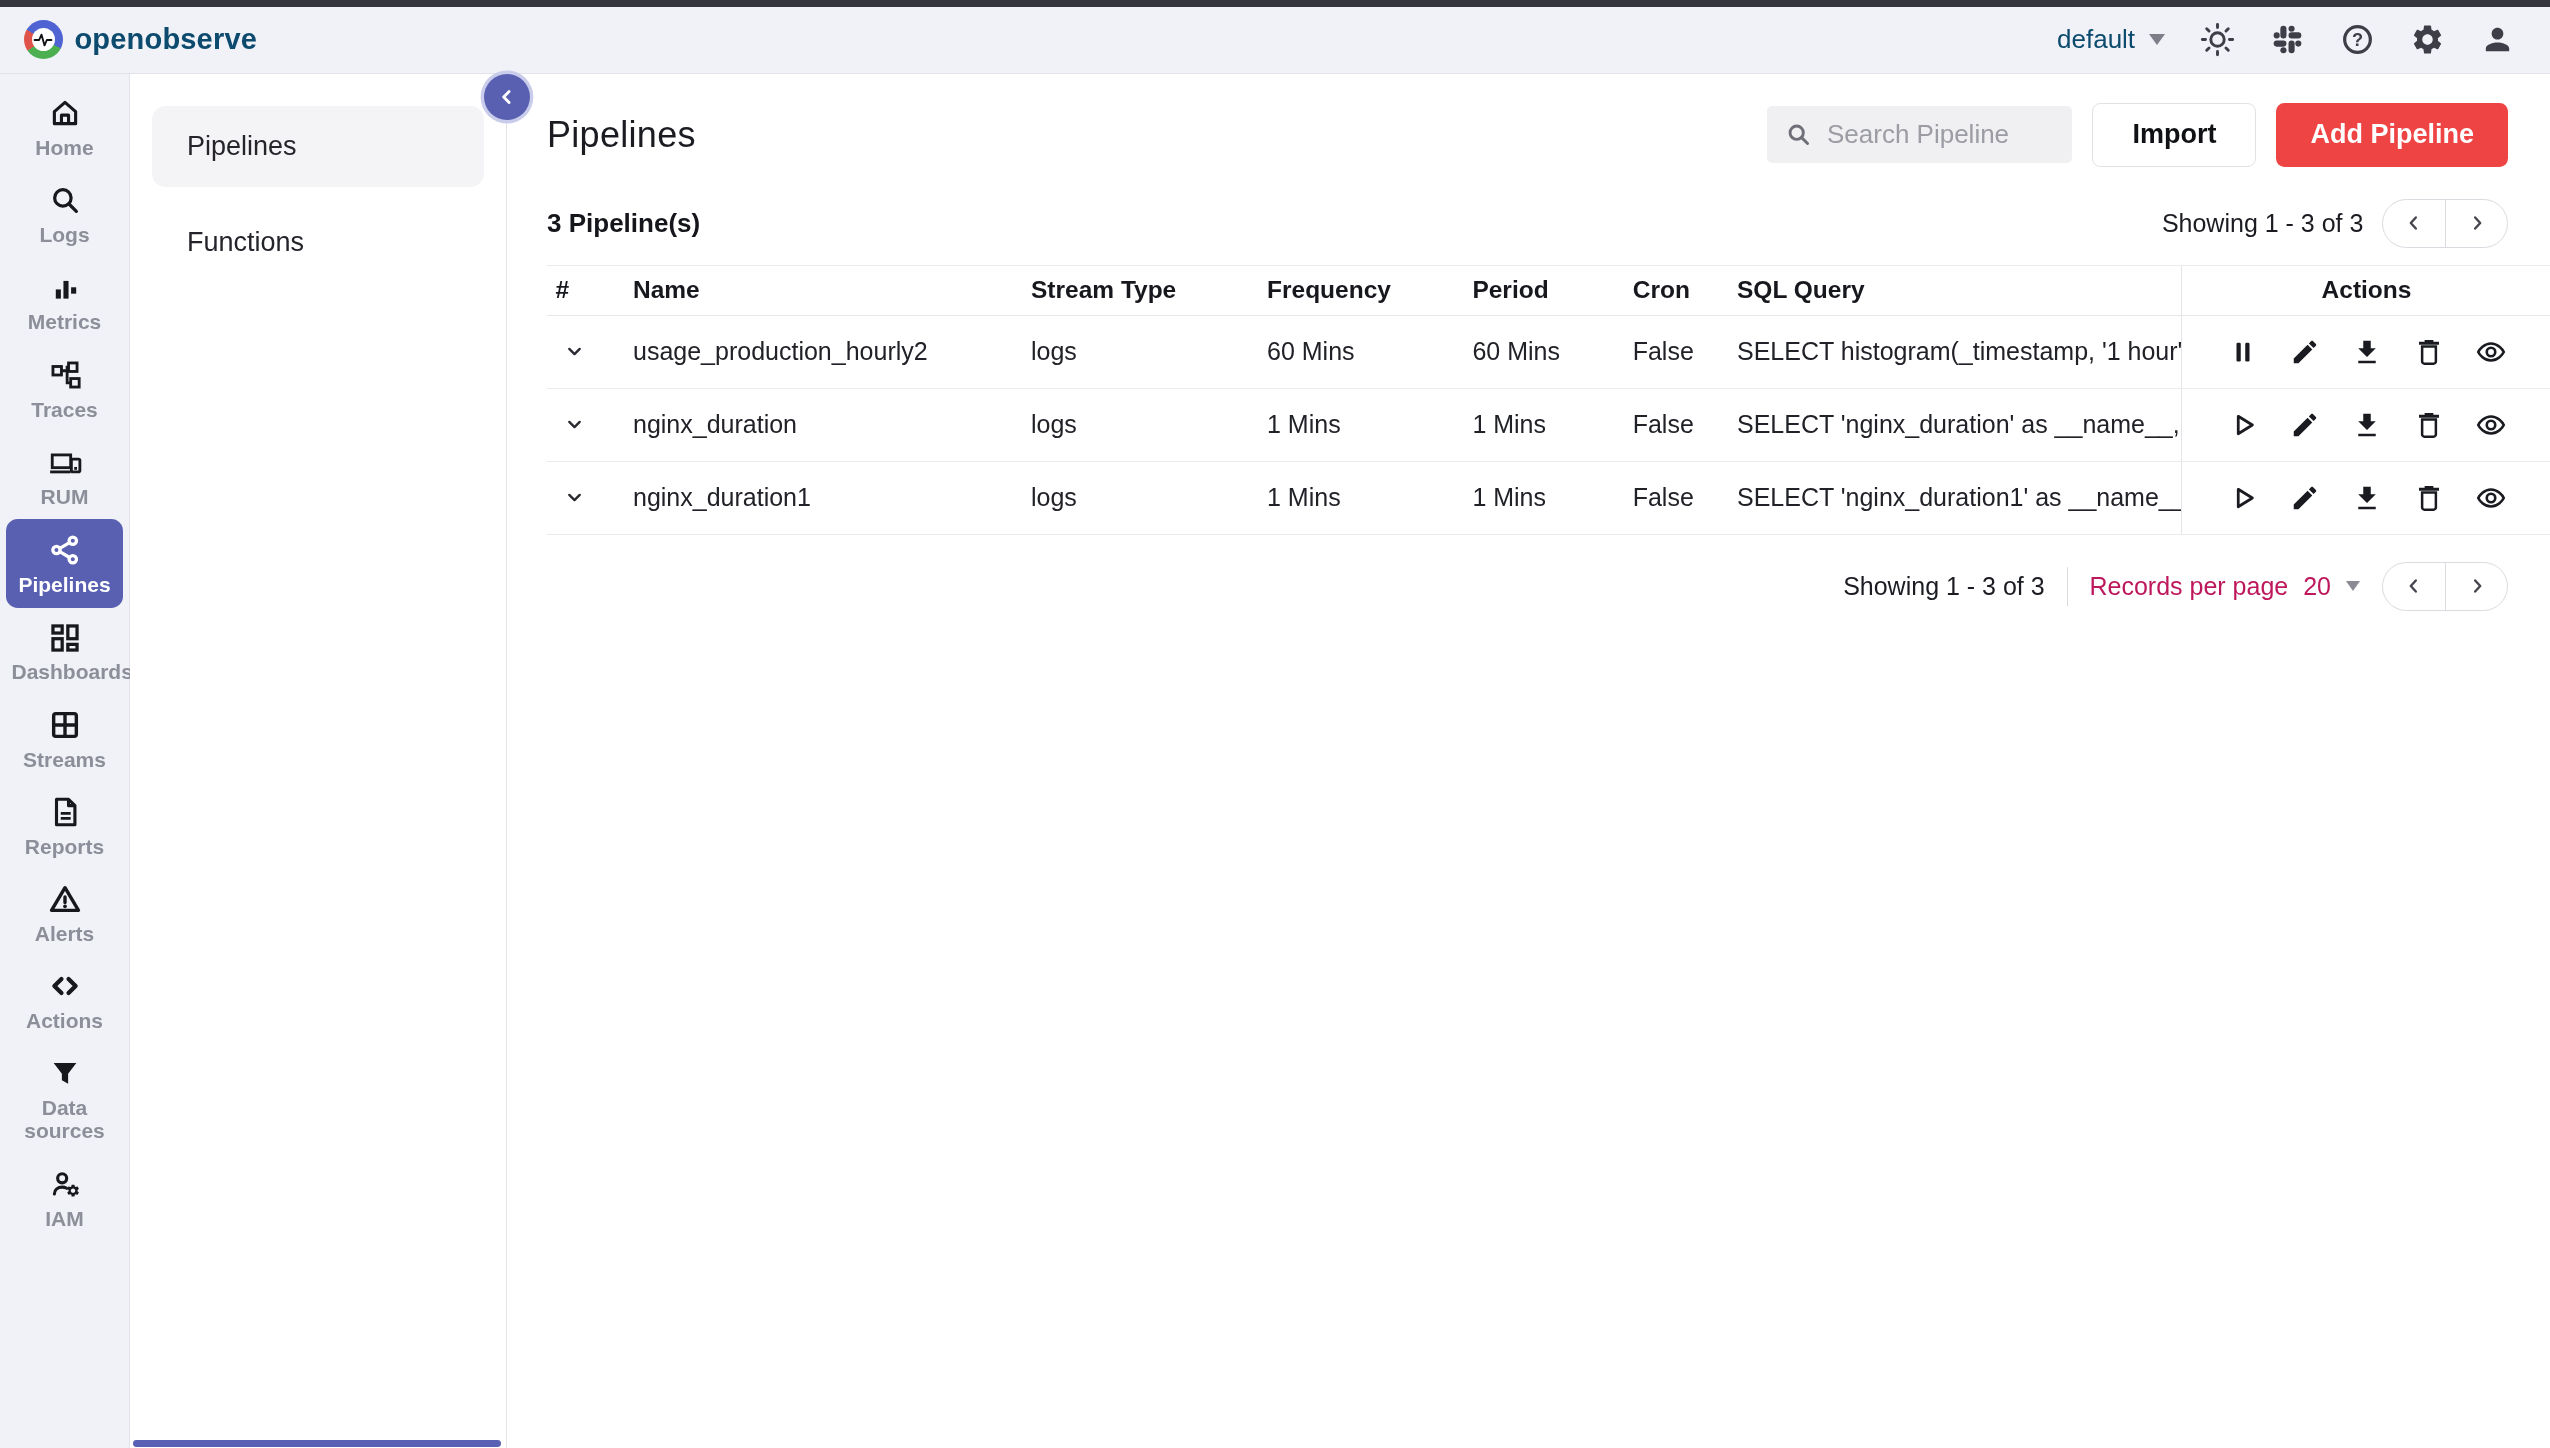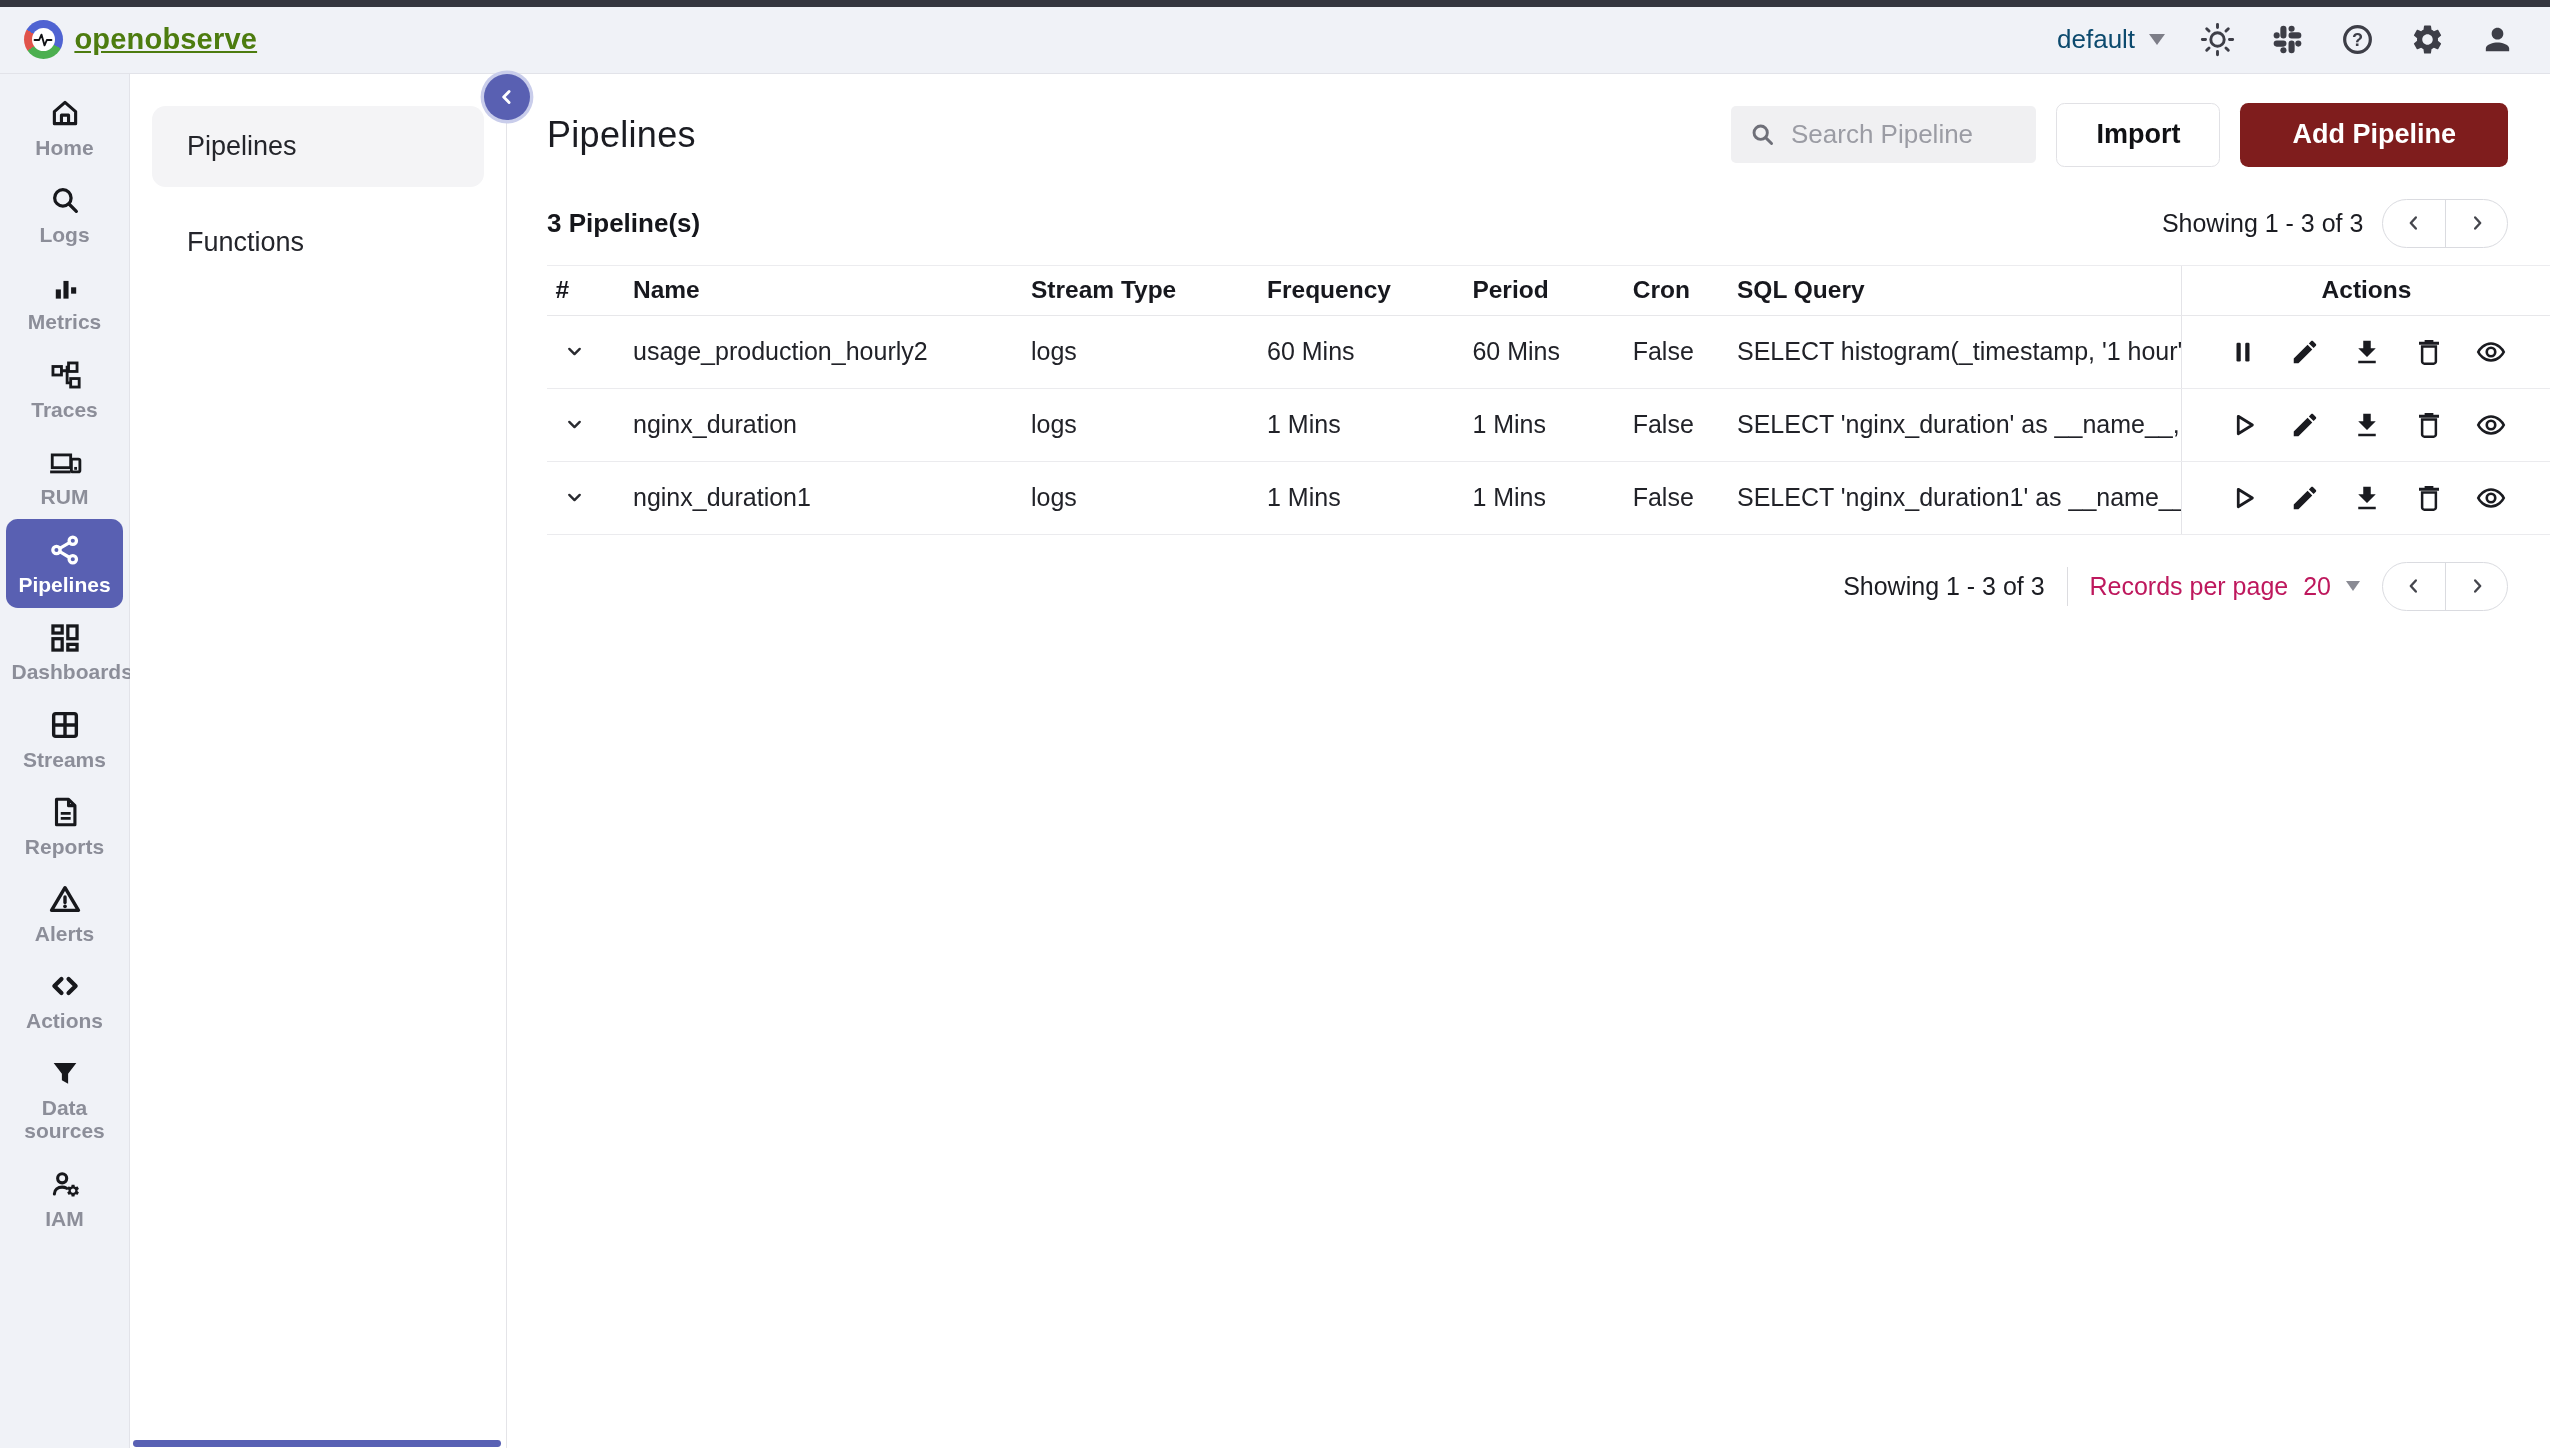--- a/index.html
+++ b/index.html
@@ -8,21 +8,21 @@
 
   
   .top-strip { height: 6.7px; background: #35363f; }
   .topbar { height: 67px; background: #f0f2f7; border-bottom: 0.8px solid #e2e3e9;
     display: flex; align-items: center; padding: 0 23.6px; }
   .brand { display: flex; align-items: center; gap: 11.8px; }
   .logo-ring { width: 39px; height: 39px; border-radius: 50%;
     background: conic-gradient(from 0deg, #4f63d2 0deg 118deg, #4caf50 118deg 235deg, #e0534a 235deg 300deg, #4f63d2 300deg 360deg);
     display: grid; place-items: center; }
   .logo-core { width: 23px; height: 23px; border-radius: 50%; background: #fff; display: grid; place-items: center; }
-  .brand-name { font-size: 29px; font-weight: 800; color: #4d7c0f; letter-spacing: 0.2px; text-decoration: underline; }
+  .brand-name { font-size: 29px; font-weight: 800; color: #0c4a6e; letter-spacing: 0.2px; }
   .topbar-right { margin-left: auto; display: flex; align-items: center; gap: 35px; padding-right: 11.8px; }
   .org { display: flex; align-items: center; gap: 13.5px; font-size: 26px; color: #0c4a6e; cursor: pointer; }
   .caret { width: 0; height: 0; border-left: 8.4px solid transparent; border-right: 8.4px solid transparent;
     border-top: 11px solid #7d7e88; }
   .top-icon { width: 35px; height: 35px; color: #3d3e47; cursor: pointer; }
 
   
   .app { display: flex; height: 1375px; }
 
   
@@ -55,21 +55,21 @@
   .tab { padding: 0 23.6px; display: flex; align-items: center; font-size: 26px; color: #191a20; cursor: pointer; }
   .tab.active { background: #5960b2; color: #fff; }
   .search { width: 305px; height: 57px; background: #f0f0f2; border-radius: 5px;
     display: flex; align-items: center; gap: 13.5px; padding: 0 17px; }
   .search svg { width: 29px; height: 29px; color: #6e6f78; flex: none; }
   .search input { border: 0; background: transparent; outline: none; font-size: 26px; color: #2c2d33; width: 100%;
     font-family: "Liberation Sans", sans-serif; }
   .search input::placeholder { color: #9b9ca4; }
   .btn { height: 64px; border-radius: 8.4px; font-size: 27px; font-weight: 700; display: flex; align-items: center; cursor: pointer; border: 0; font-family: "Liberation Sans", sans-serif; }
   .btn-import { padding: 0 39px; background: #fff; border: 1.7px solid #e1e1e5; color: #101114; }
-  .btn-add { padding: 0 52px; background: #7f1d1d; color: #fff; }
+  .btn-add { padding: 0 34px; background: #ef4444; color: #fff; }
 
   .meta-row { margin-top: 32px; display: flex; align-items: center; }
   .count { font-size: 26px; font-weight: 700; color: #15161b; }
   .meta-right { margin-left: auto; display: flex; align-items: center; gap: 18.6px; }
   .showing { font-size: 25px; color: #1b1c22; }
   .pager { display: flex; border: 1.7px solid #dadbe0; border-radius: 27px; overflow: hidden; height: 49px; background: #fff; }
   .pager-btn { width: 62px; display: grid; place-items: center; cursor: pointer; }
   .pager-btn + .pager-btn { border-left: 0.8px solid #dadbe0; }
   .pager-btn svg { width: 22px; height: 22px; color: #45464d; }
 

